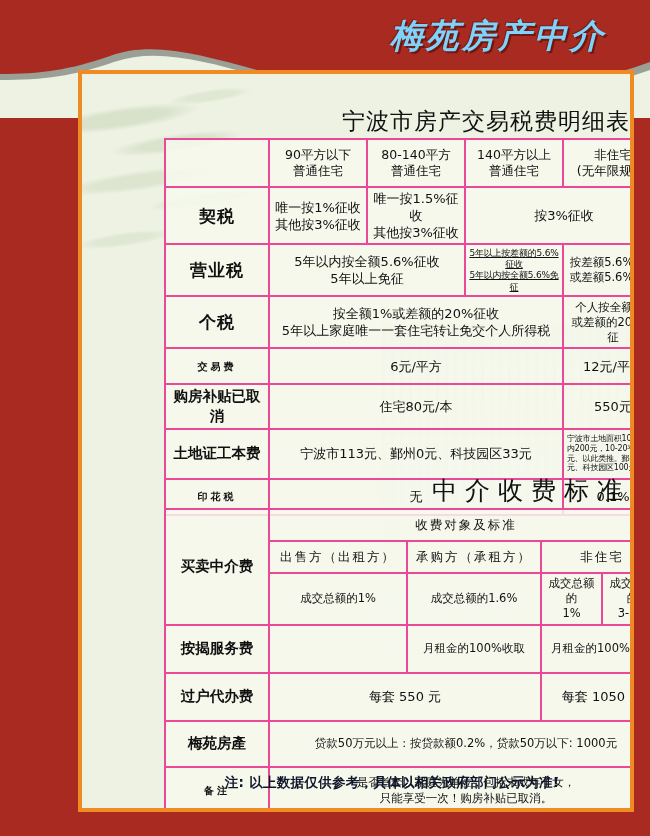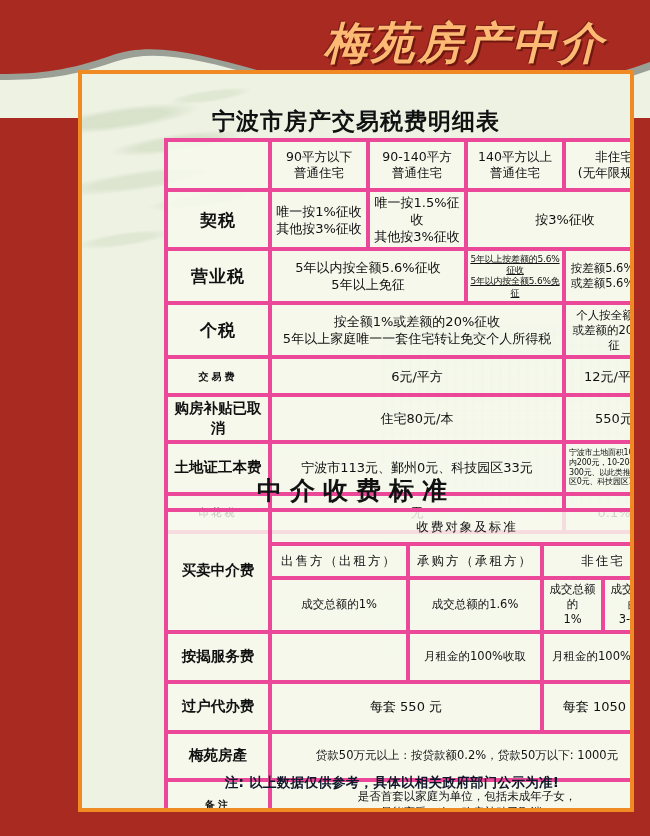--- a/index.html
+++ b/index.html
@@ -68,44 +68,44 @@
   }
   .swoosh{
     position:absolute;left:0;top:0;width:650px;height:118px;
   }
   .logo{
     position:absolute;left:64px;top:6px;width:150px;height:80px;
   }
   .logo svg{display:block;}
   .brand{
     position:absolute;right:44px;top:14px;
-    color:#fdba74;
-    font-size:44px;
+    color:#7dd3fc;
+    font-size:33px;
     font-weight:bold;
     font-style:italic;
     letter-spacing:3px;
     text-shadow:2px 2px 0 #6f1810, -1px -1px 0 rgba(0,0,0,.25);
     font-family:Liberation Serif, serif;
   }
   
   .sec-title{
-    position:absolute;left:0;width:548px;text-align:center;
-    font-weight:bold;color:#111;
+    position:absolute;left:0;width:548px;text-align:right;
+    font-weight:normal;color:#111;
     font-family:"DejaVu Sans","Liberation Sans",sans-serif;
   }
   #title1{top:32px;font-size:23px;letter-spacing:1px;}
   #title2{top:400px;font-size:25px;letter-spacing:8px;}
   
   table{
     position:absolute;border-collapse:collapse;
     table-layout:fixed;
     background:rgba(247,250,238,.62);
   }
   table td{
-    border:4px solid #ec4899;
+    border:2px solid #ec4899;
     text-align:center;
     vertical-align:middle;
     color:#111;
     font-size:11.5px;
     line-height:1.32;
     padding:2px 2px;
     font-family:"DejaVu Sans","Liberation Sans",sans-serif;
     background:rgba(247,250,238,.55);
   }
   table{border:2px solid #3c3c30;}
@@ -164,21 +164,21 @@
           <col style="width:100px">
       </colgroup>
       <tbody>
         <tr>
           <td style="height:42px"></td>
           <td class="colhead">
             <span>90平方以下</span><br>
             <span>普通住宅</span>
           </td>
           <td class="colhead">
-            <span>90-140平方</span><br>
+            <span>80-140平方</span><br>
             <span>普通住宅</span>
           </td>
           <td class="colhead">
             <span>140平方以上</span><br>
             <span>普通住宅</span>
           </td>
           <td class="colhead">
             <span>非住宅</span><br>
             <span>(无年限规定)</span>
           </td>

